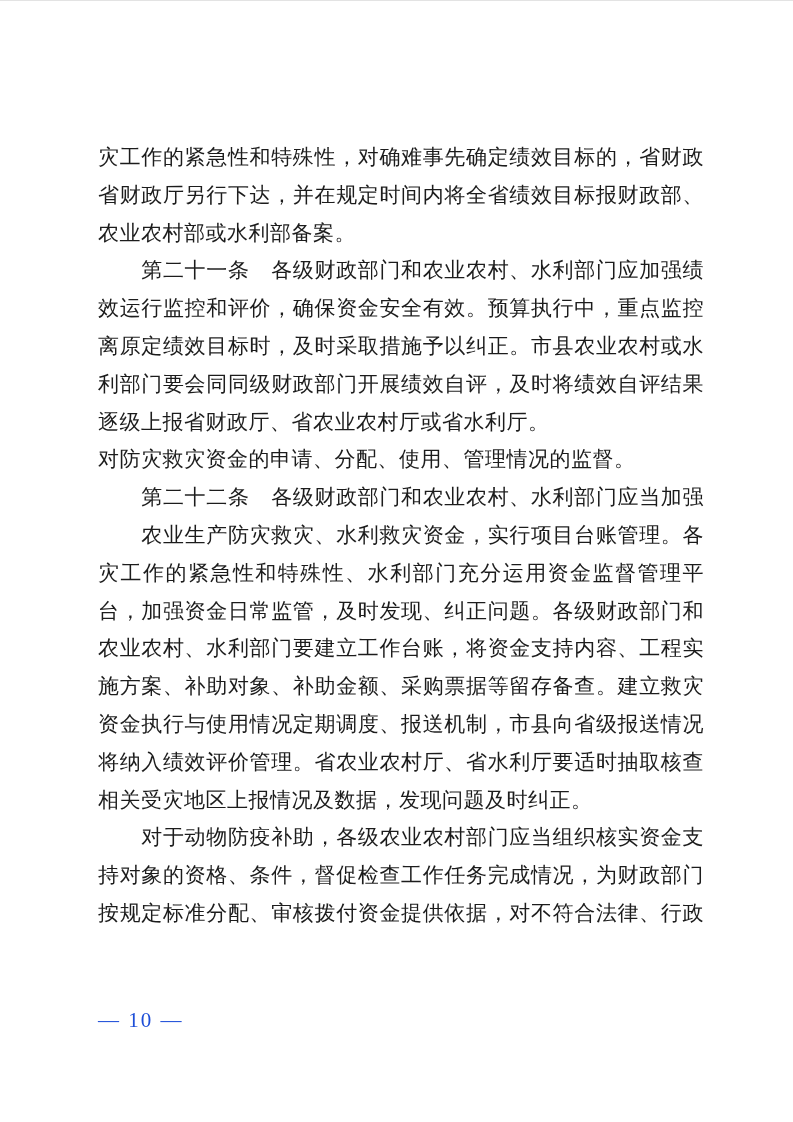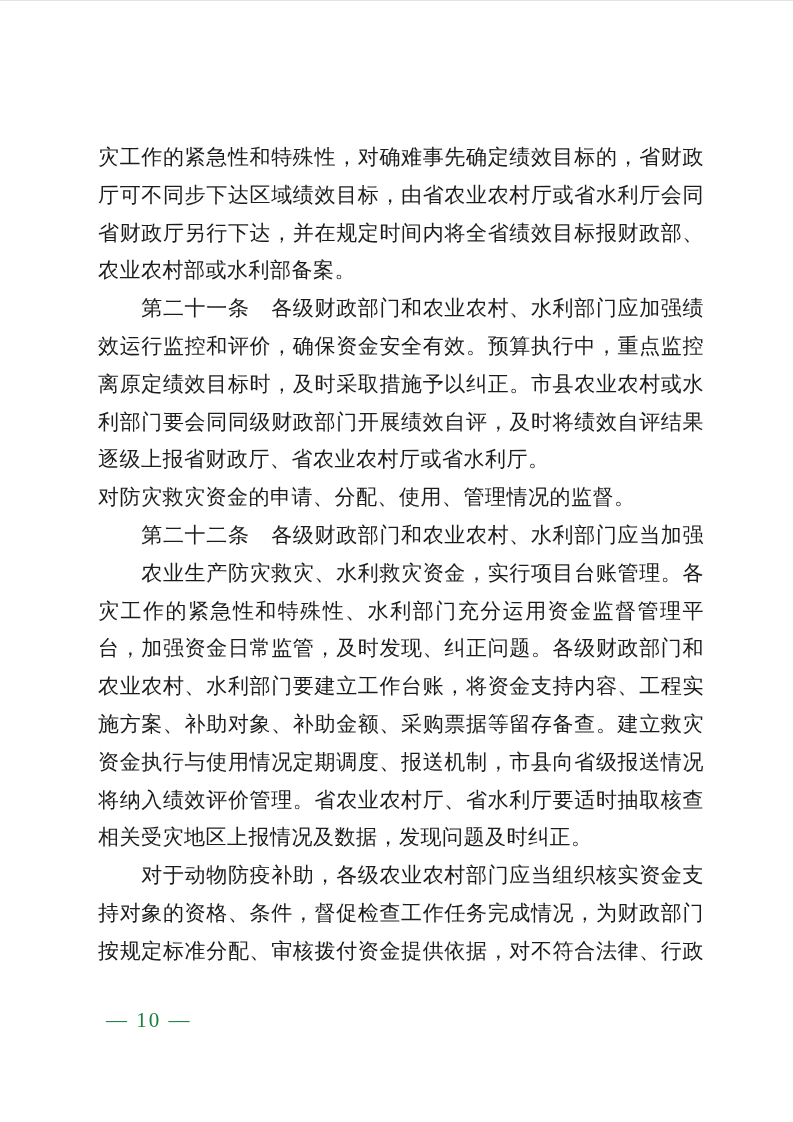--- a/index.html
+++ b/index.html
@@ -40,34 +40,32 @@
     text-align: center;
     text-align-last: left;
   }
   .page-footer {
     position: absolute;
     left: 98px;
     top: 1006px;
     font-size: 21px;
     line-height: 28px;
     letter-spacing: 2px;
-    color: #15803d;
-    margin-left: 8px;
+    color: #1d4ed8;
   }
 </style>
 </head>
 <body>
 
 <div class="scan-edge"></div>
 
 <div class="text-block">
 
   <div class="paragraph">
     <div class="line">灾工作的紧急性和特殊性，对确难事先确定绩效目标的，省财政</div>
-    <div class="line">厅可不同步下达区域绩效目标，由省农业农村厅或省水利厅会同</div>
     <div class="line">省财政厅另行下达，并在规定时间内将全省绩效目标报财政部、</div>
     <div class="line line--end">农业农村部或水利部备案。</div>
   </div>
 
   <div class="paragraph">
     <div class="line">　　第二十一条　各级财政部门和农业农村、水利部门应加强绩</div>
     <div class="line">效运行监控和评价，确保资金安全有效。预算执行中，重点监控</div>
     <div class="line">离原定绩效目标时，及时采取措施予以纠正。市县农业农村或水</div>
     <div class="line">利部门要会同同级财政部门开展绩效自评，及时将绩效自评结果</div>
     <div class="line line--end">逐级上报省财政厅、省农业农村厅或省水利厅。</div>

